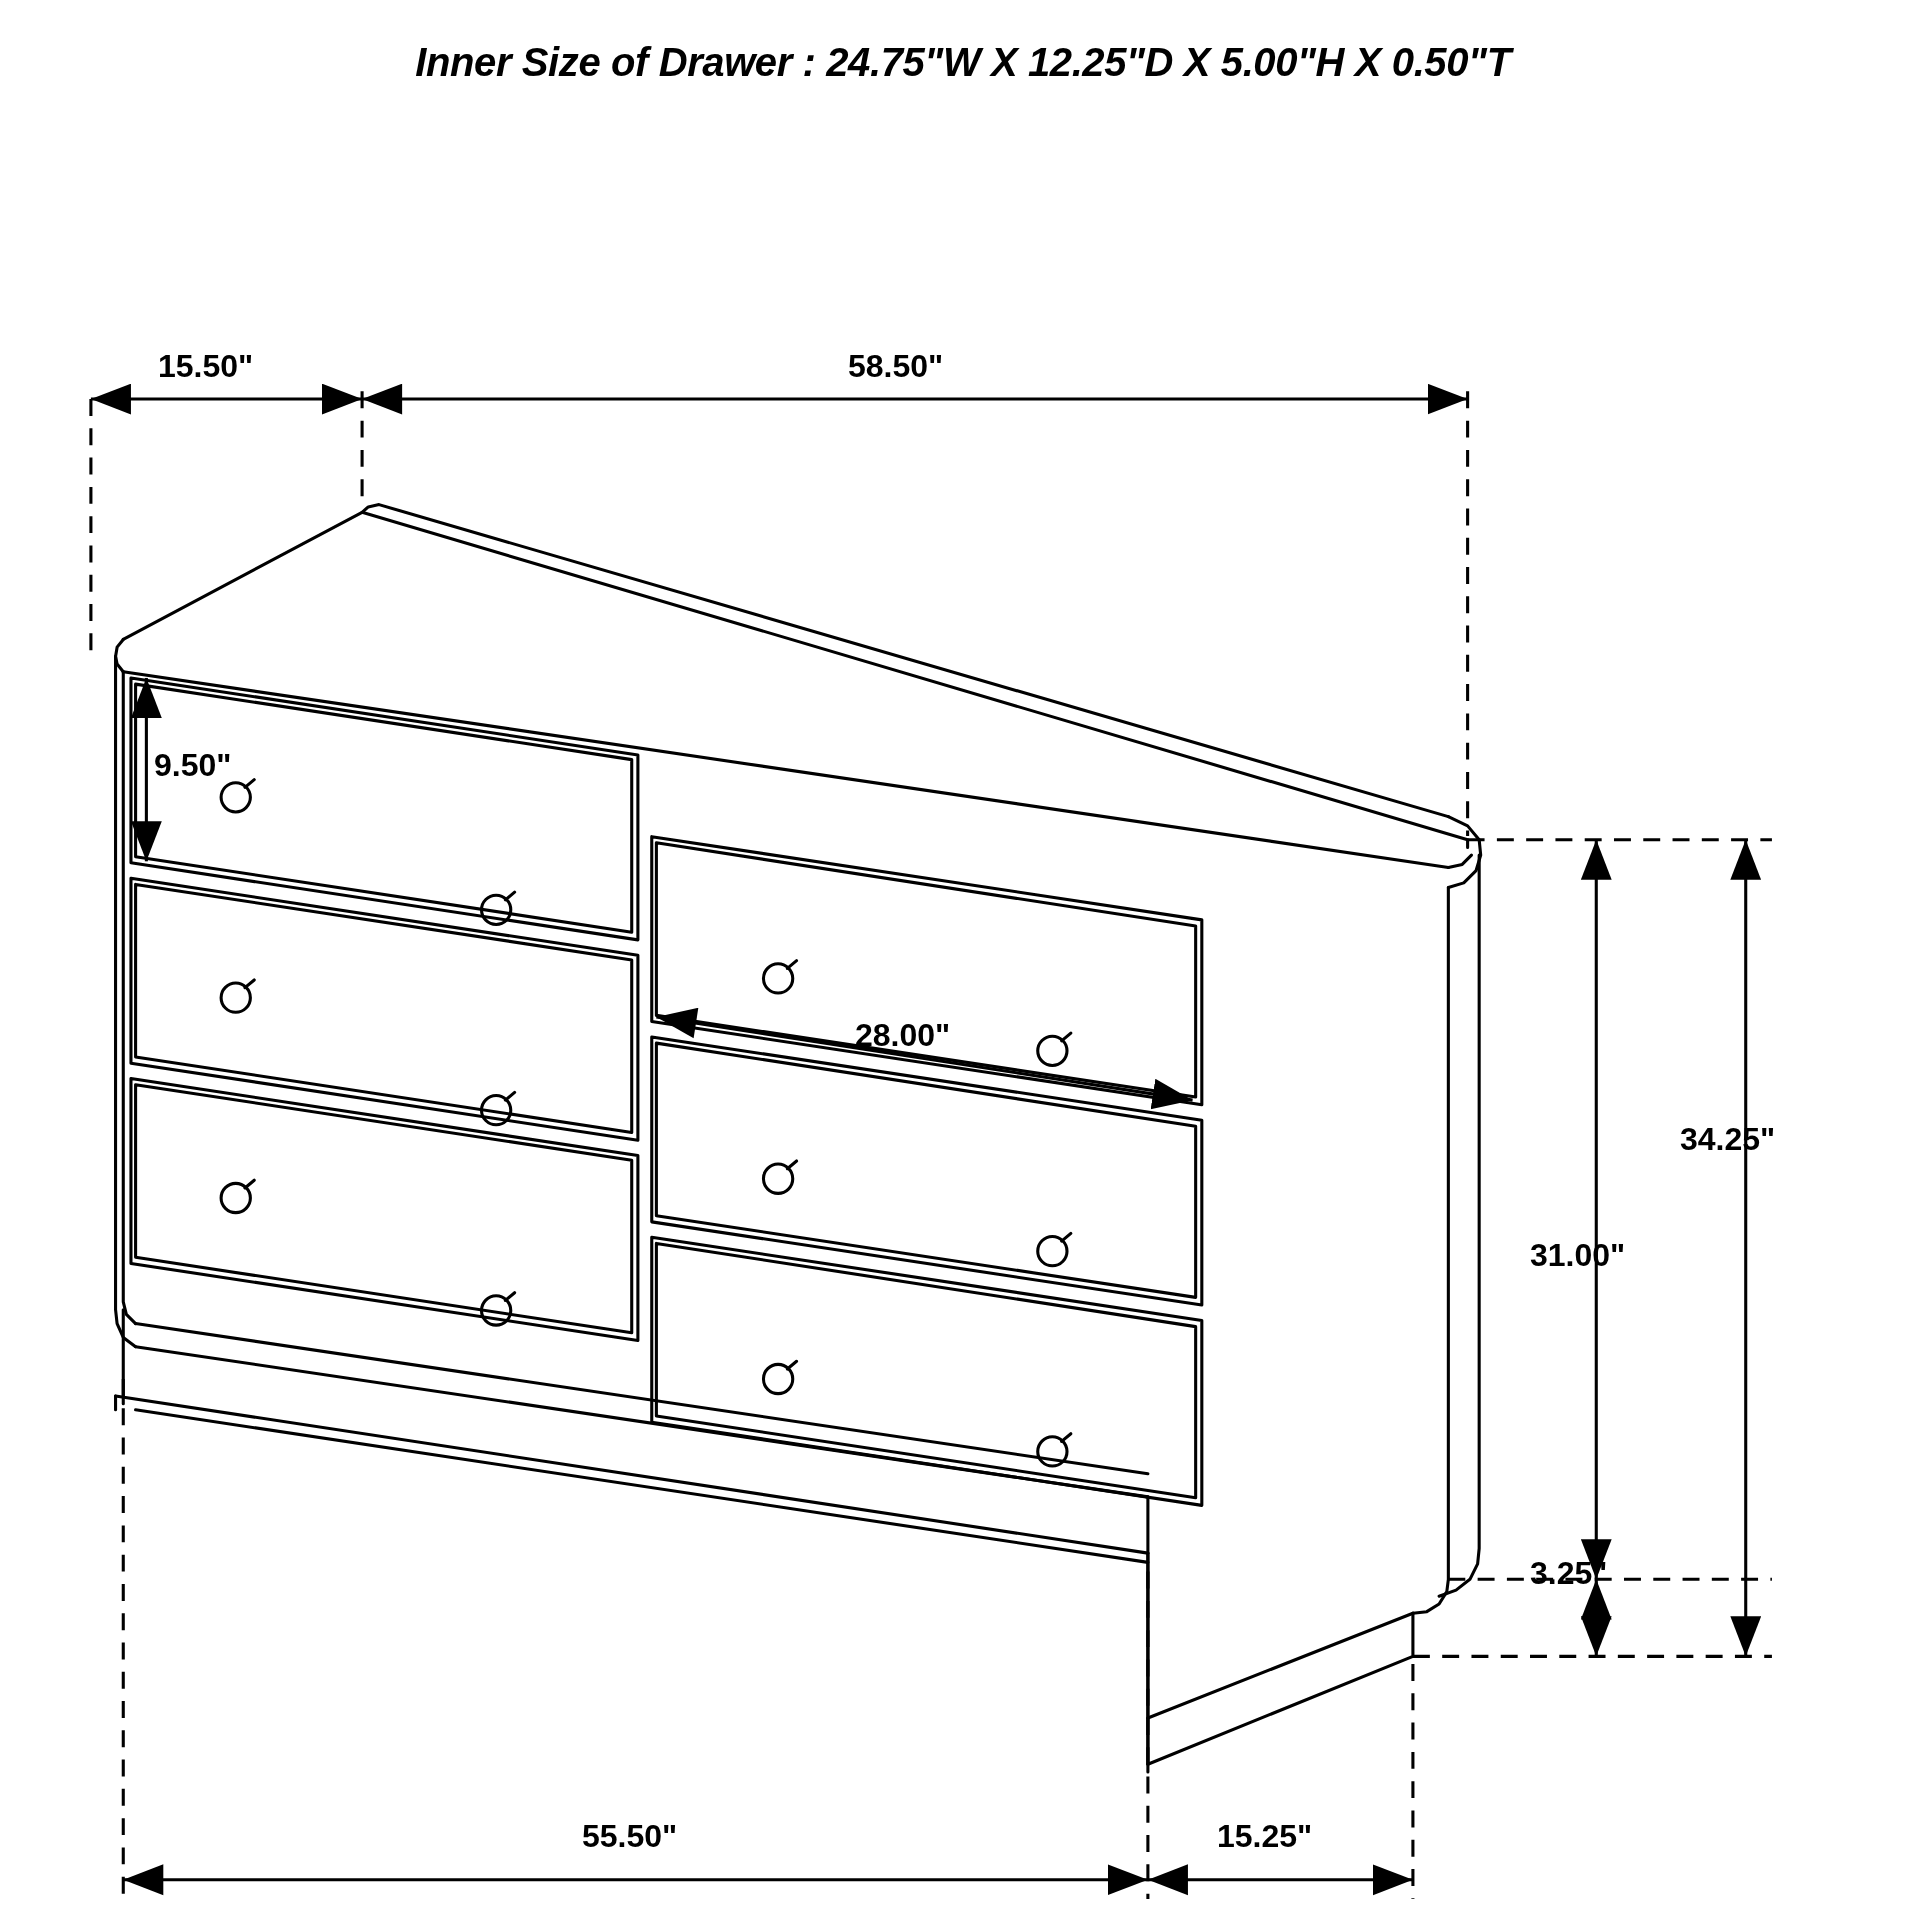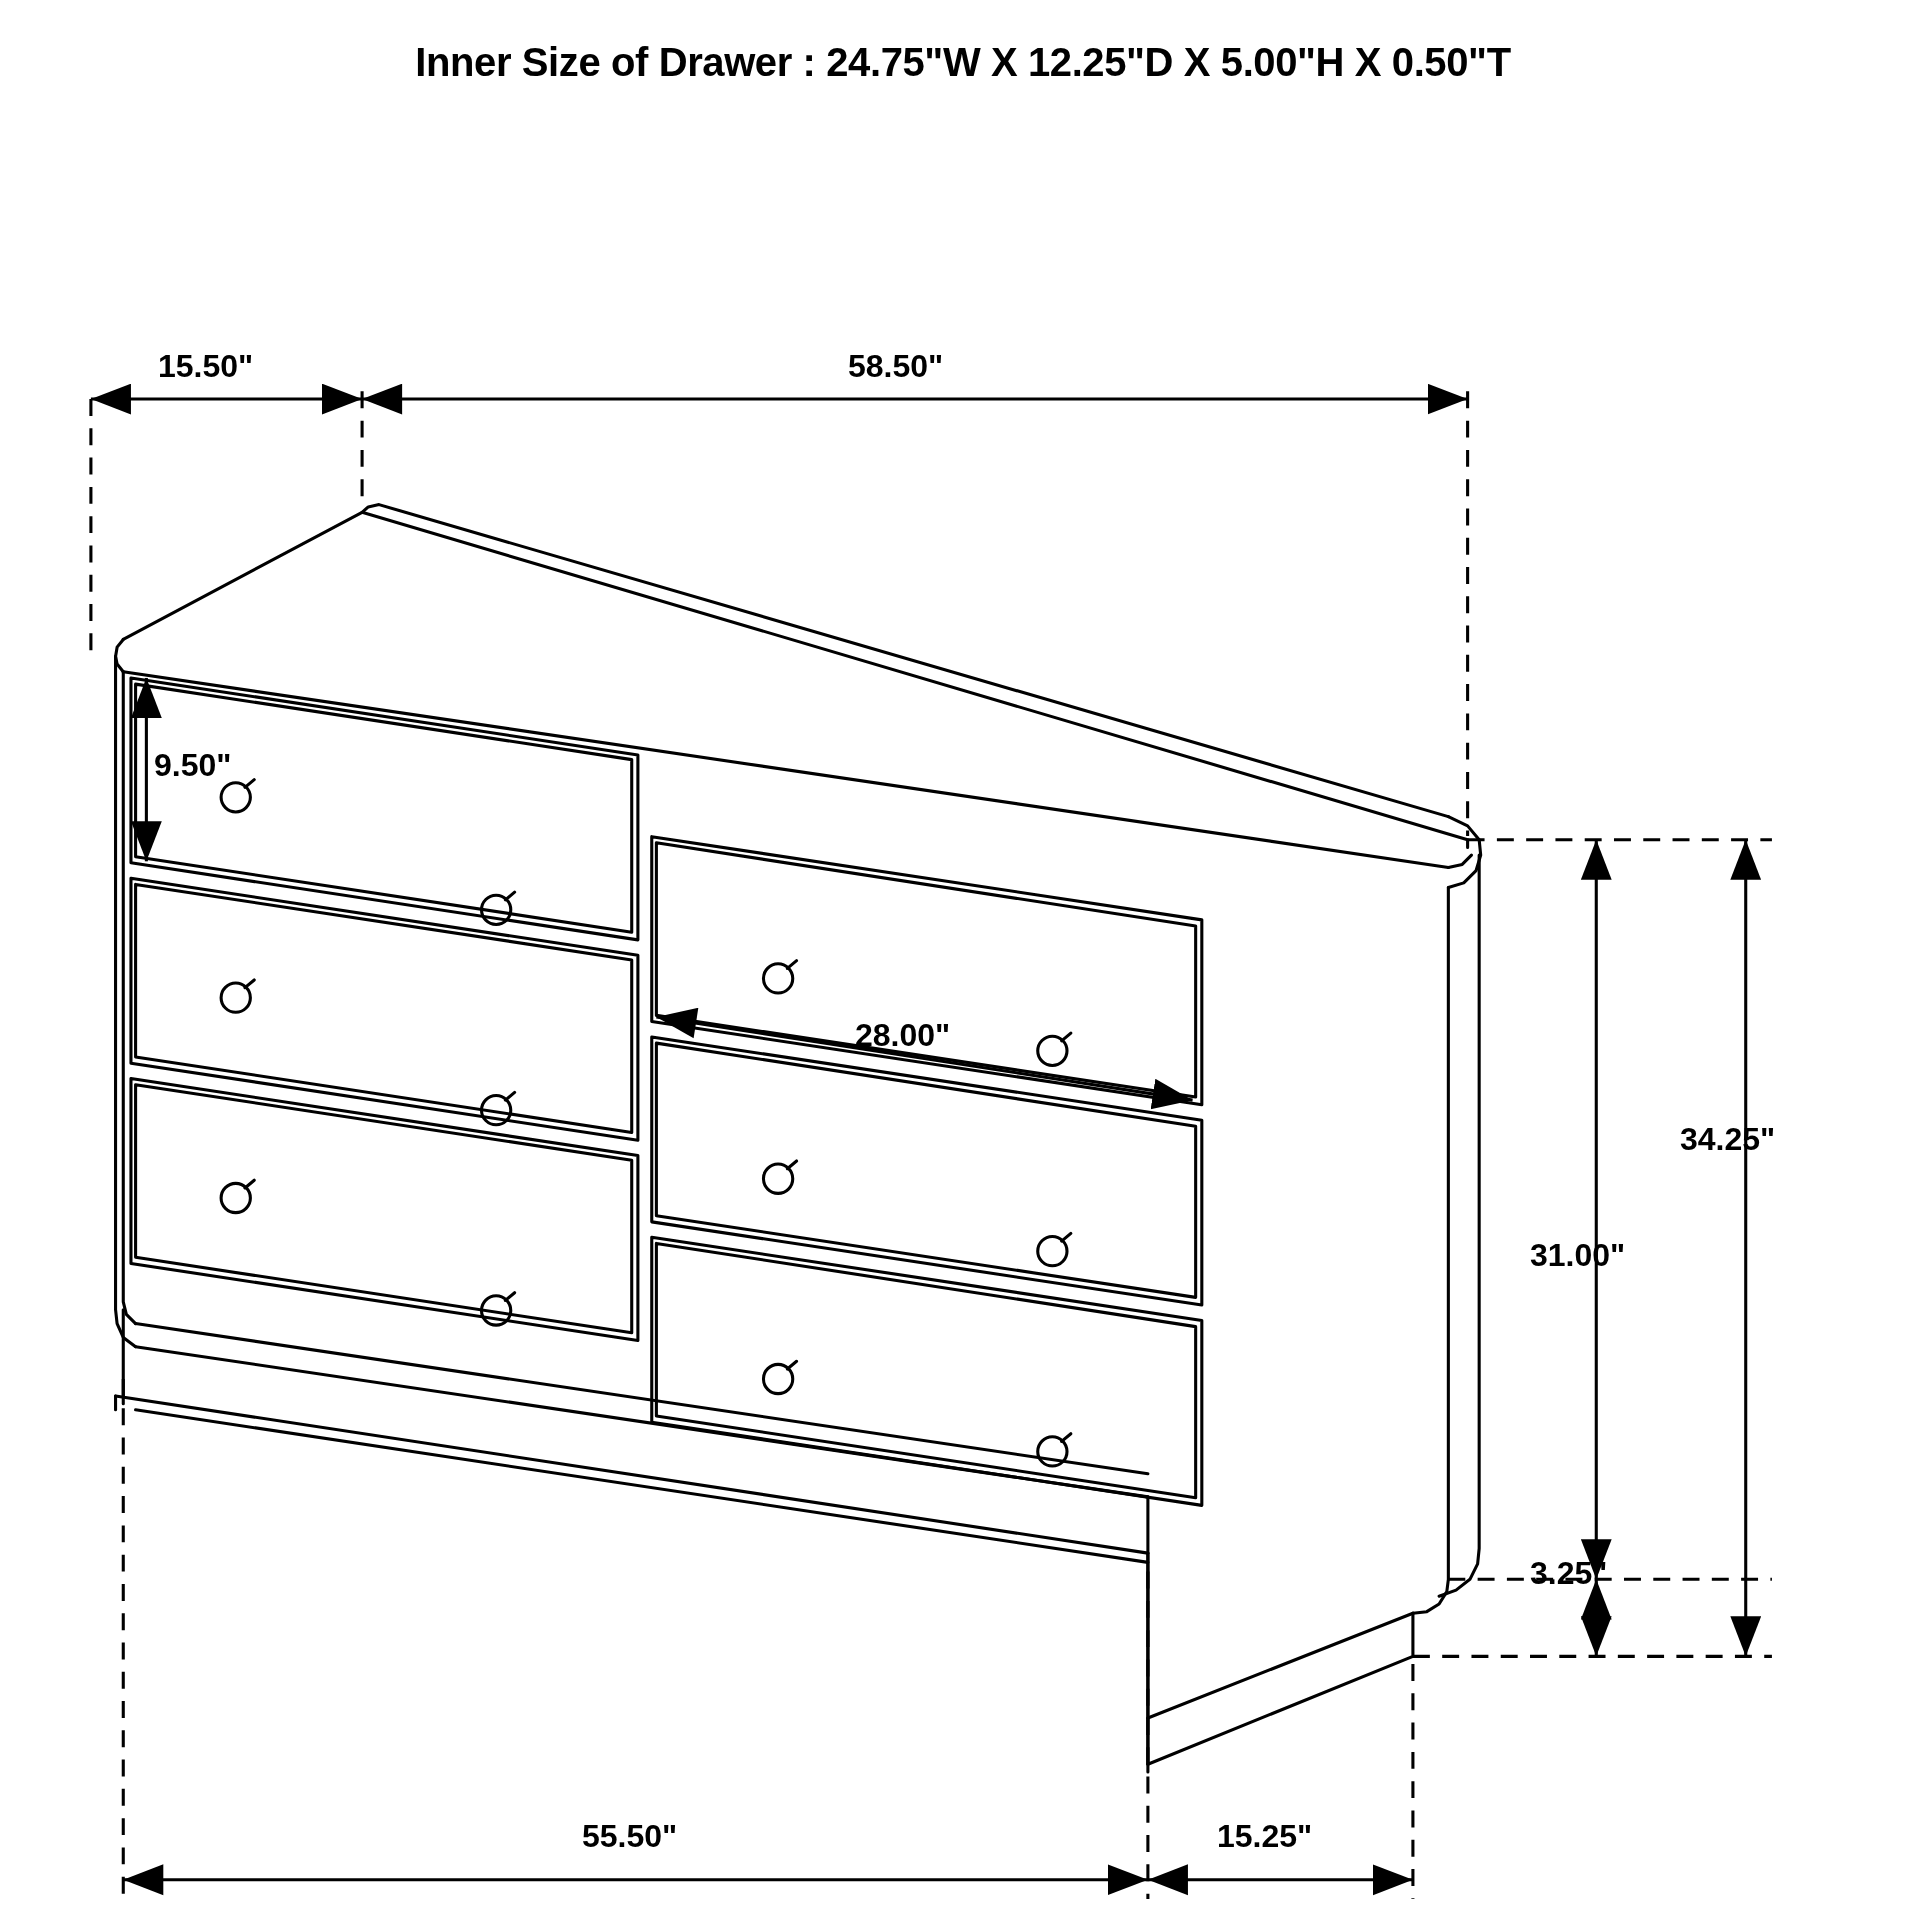--- a/index.html
+++ b/index.html
@@ -21,20 +21,21 @@
   }
   .title {
     position: absolute;
     top: 40px;
     left: 0;
     width: 1926px;
     text-align: center;
     font-size: 40px;
     font-weight: bold;
     letter-spacing: -0.4px;
+    font-style: italic;
   }
   svg.drawing {
     position: absolute;
     top: 0;
     left: 0;
     width: 1926px;
     height: 1926px;
   }
   .dim-label {
     position: absolute;

